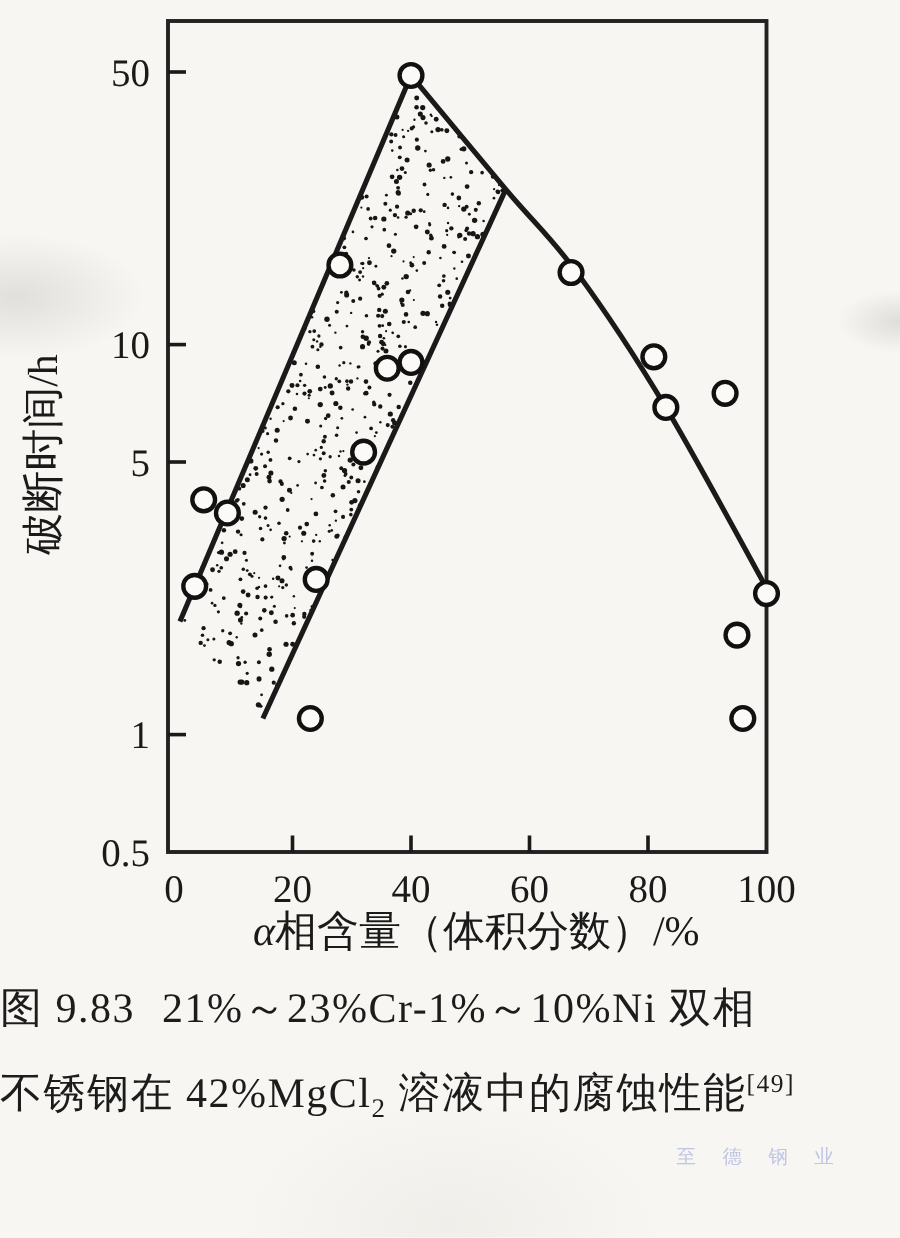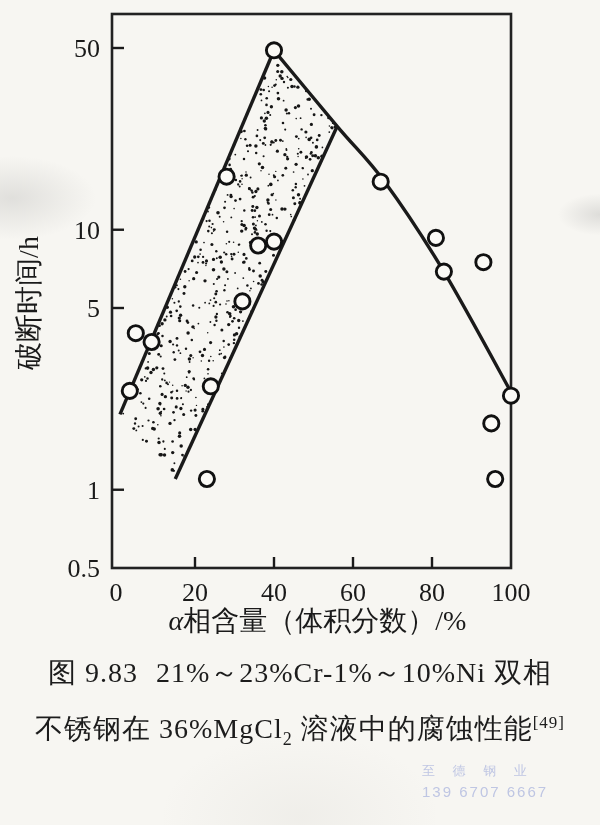--- a/index.html
+++ b/index.html
@@ -13,30 +13,30 @@
     background:
       radial-gradient(ellipse 120px 60px at 2% 24%, rgba(120,120,120,.18), rgba(120,120,120,0) 70%),
       radial-gradient(ellipse 60px 30px at 100% 26%, rgba(120,120,120,.20), rgba(120,120,120,0) 70%),
       radial-gradient(ellipse 200px 120px at 50% 99%, rgba(150,145,135,.08), rgba(150,145,135,0) 70%),
       #f7f6f2;
   }
   .chart-wrap{position:absolute;left:0;top:0;width:600px;height:645px;}
   svg text{fill:#1a1a1a;}
   .caption{
     position:absolute;left:0;top:648px;width:600px;
-    text-align:center;color:#1c1c1c;
+    text-align:left;color:#1c1c1c;
   }
   .cap-line{font-size:28px;line-height:50px;letter-spacing:1px;white-space:nowrap;}
   .cap-line sub{font-size:18px;}
   .cap-line sup{font-size:17px;vertical-align:super;}
   .cap-fignum{margin-right:18px;}
   .sigma{font-style:italic;margin-right:2px;}
   .watermark{
     position:absolute;right:8px;top:762px;width:170px;
-    color:#b9c1e2;opacity:.9;
+    color:#b9c1e2;opacity:.9;text-align:center;
     font-family:"Liberation Sans","DejaVu Sans",sans-serif;
   }
   .wm1{font-size:13px;letter-spacing:7px;margin-bottom:3px;}
   .wm2{font-size:15px;letter-spacing:2px;}
 </style>
 </head>
 <body>
 
 <div class="page">
 
@@ -632,21 +632,20 @@
           <circle cx="483.4" cy="262.2" r="7.6" fill="#fbfaf6" stroke="#111" stroke-width="2.9"></circle>
           <circle cx="491.3" cy="423.4" r="7.6" fill="#fbfaf6" stroke="#111" stroke-width="2.9"></circle>
           <circle cx="495.2" cy="479.0" r="7.6" fill="#fbfaf6" stroke="#111" stroke-width="2.9"></circle>
           <circle cx="511.0" cy="395.7" r="7.6" fill="#fbfaf6" stroke="#111" stroke-width="2.9"></circle>
         </g>
       </svg>
   </div>
 
   <div class="caption">
     <div class="cap-line"><span class="cap-fignum">图 9.83</span><span>21%～23%Cr-1%～10%Ni 双相</span></div>
-    <div class="cap-line"><span>不锈钢在 36%MgCl</span><sub>2</sub><span> 溶液中的腐蚀性能</span><sup>[49]</sup></div>
+    <div class="cap-line"><span>不锈钢在 42%MgCl</span><sub>2</sub><span> 溶液中的腐蚀性能</span><sup>[49]</sup></div>
   </div>
 
   <div class="watermark">
     <div class="wm1">至 德 钢 业</div>
-    <div class="wm2">139 6707 6667</div>
   </div>
 
 </div>
 
 </body></html>

